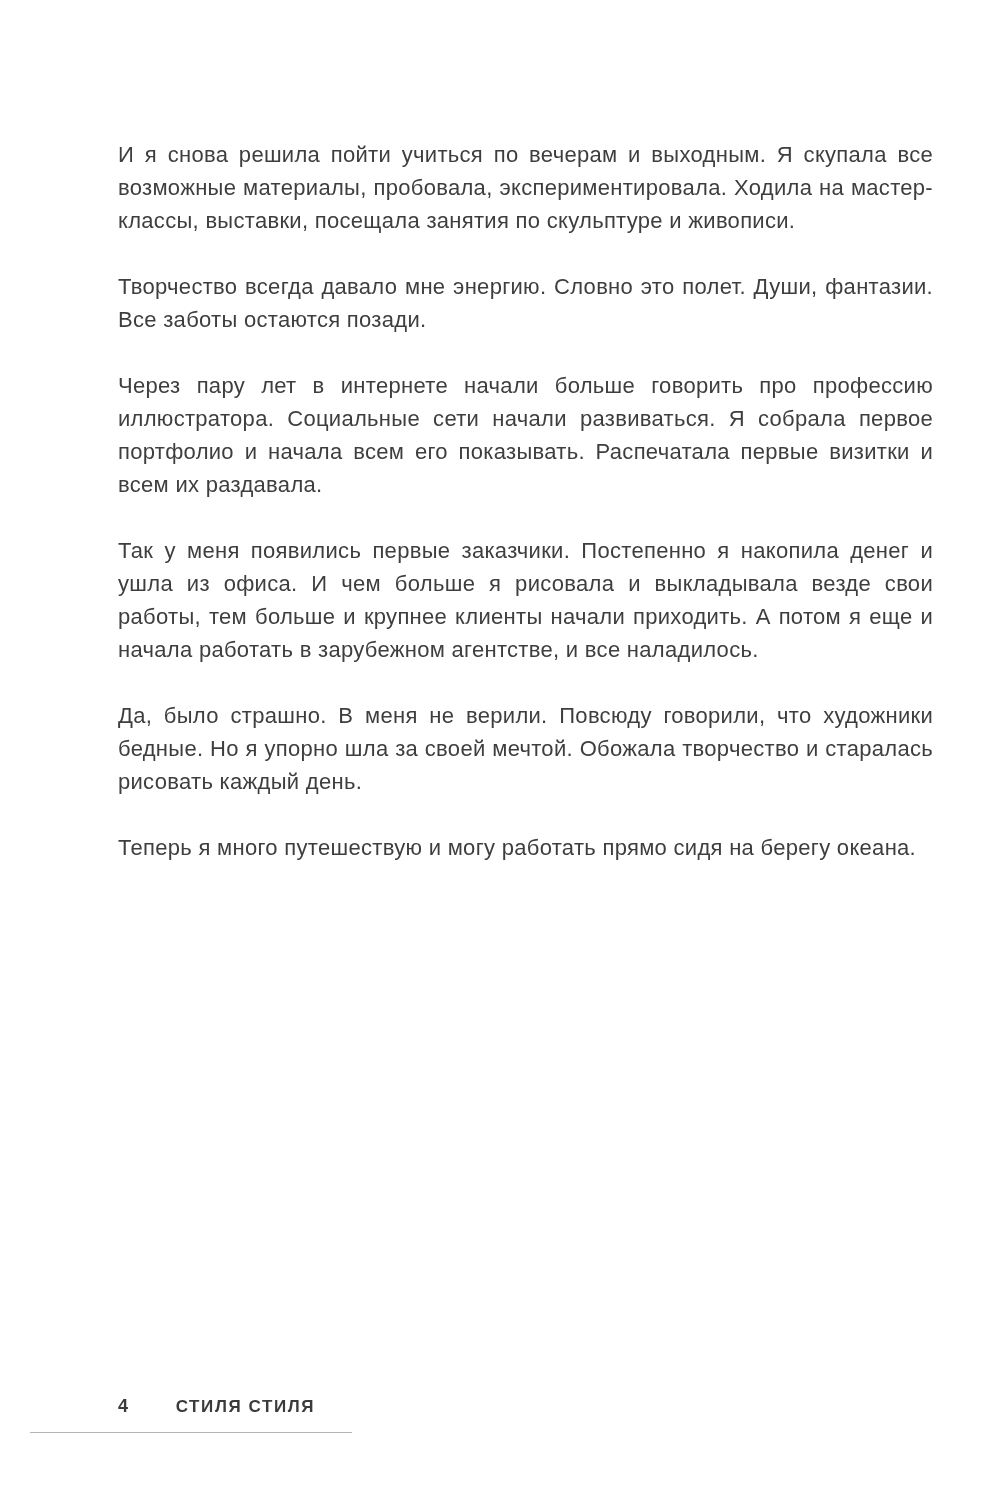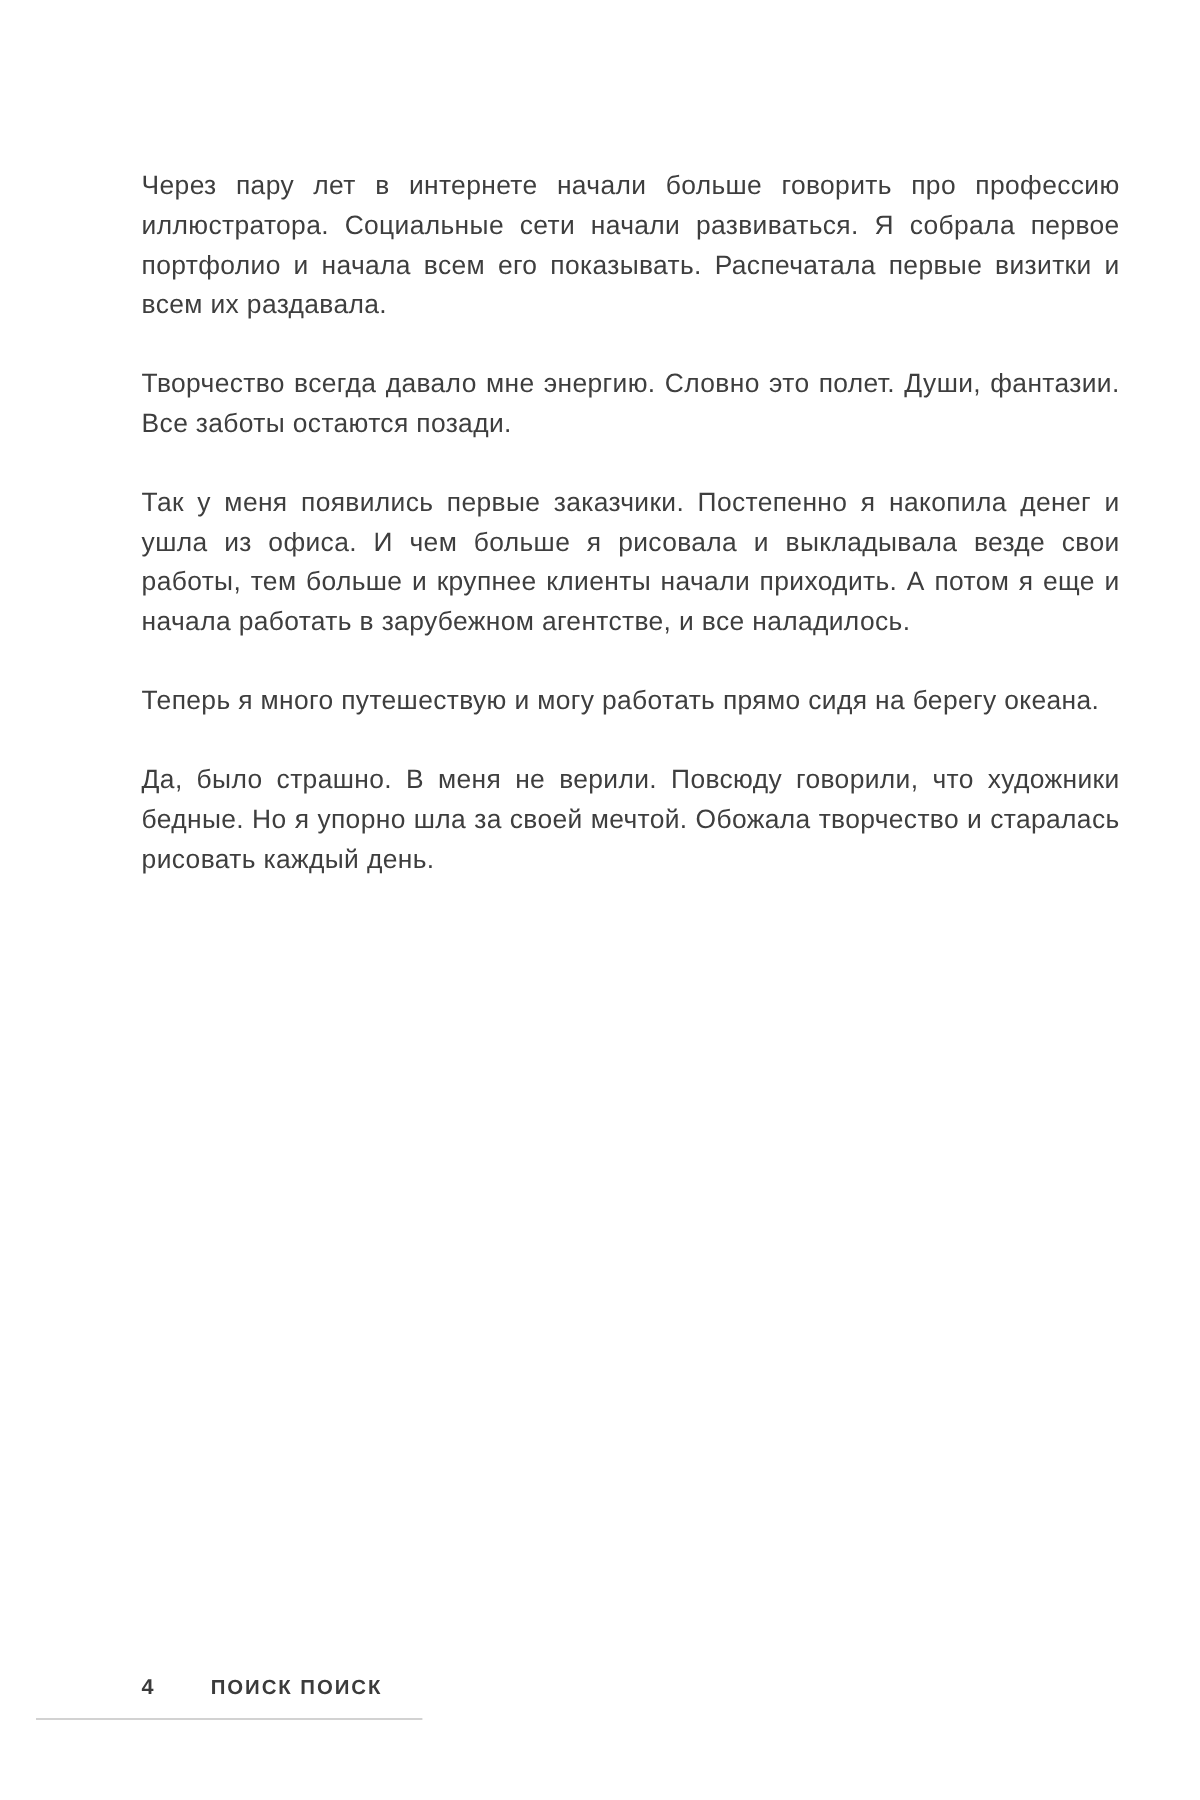--- a/index.html
+++ b/index.html
@@ -56,27 +56,28 @@
     height: 1px;
     background: #b5b5b5;
   }
 </style>
 </head>
 <body>
 
 <div class="page">
 
   <div class="text-block">
+    <p class="body-paragraph">И я снова решила пойти учиться по вечерам и выходным. Я скупала все возможные материалы, пробовала, экспериментировала. Ходила на мастер-классы, выставки, посещала занятия по скульптуре и живописи.</p>
+    <p class="body-paragraph">Творчество всегда давало мне энергию. Словно это полет. Души, фантазии. Все заботы остаются позади.</p>
     <p class="body-paragraph">Через пару лет в интернете начали больше говорить про профессию иллюстратора. Социальные сети начали развиваться. Я собрала первое портфолио и начала всем его показывать. Распечатала первые визитки и всем их раздавала.</p>
-    <p class="body-paragraph">Творчество всегда давало мне энергию. Словно это полет. Души, фантазии. Все заботы остаются позади.</p>
     <p class="body-paragraph">Так у меня появились первые заказчики. Постепенно я накопила денег и ушла из офиса. И чем больше я рисовала и выкладывала везде свои работы, тем больше и крупнее клиенты начали приходить. А потом я еще и начала работать в зарубежном агентстве, и все наладилось.</p>
+    <p class="body-paragraph">Да, было страшно. В меня не верили. Повсюду говорили, что художники бедные. Но я упорно шла за своей мечтой. Обожала творчество и старалась рисовать каждый день.</p>
     <p class="body-paragraph">Теперь я много путешествую и могу работать прямо сидя на берегу океана.</p>
-    <p class="body-paragraph">Да, было страшно. В меня не верили. Повсюду говорили, что художники бедные. Но я упорно шла за своей мечтой. Обожала творчество и старалась рисовать каждый день.</p>
   </div>
 
   <div class="footer">
     <span class="footer-page-number">4</span>
-    <span class="footer-section-title">ПОИСК ПОИСК</span>
+    <span class="footer-section-title">СТИЛЯ СТИЛЯ</span>
   </div>
 
   <div class="footer-rule"></div>
 
 </div>
 
 </body></html>

